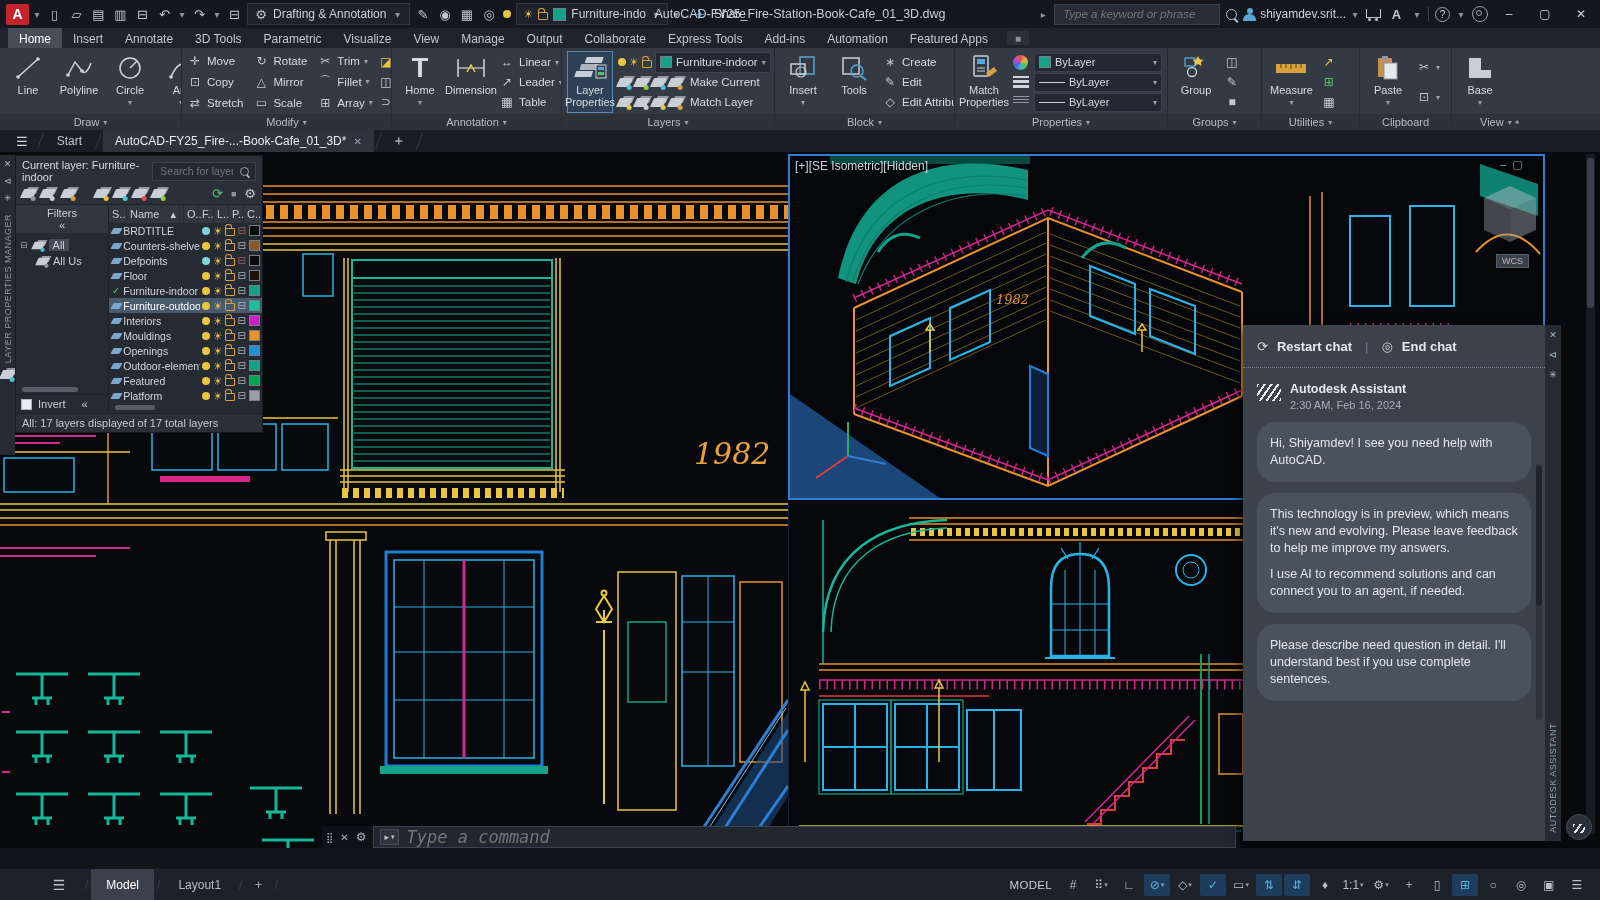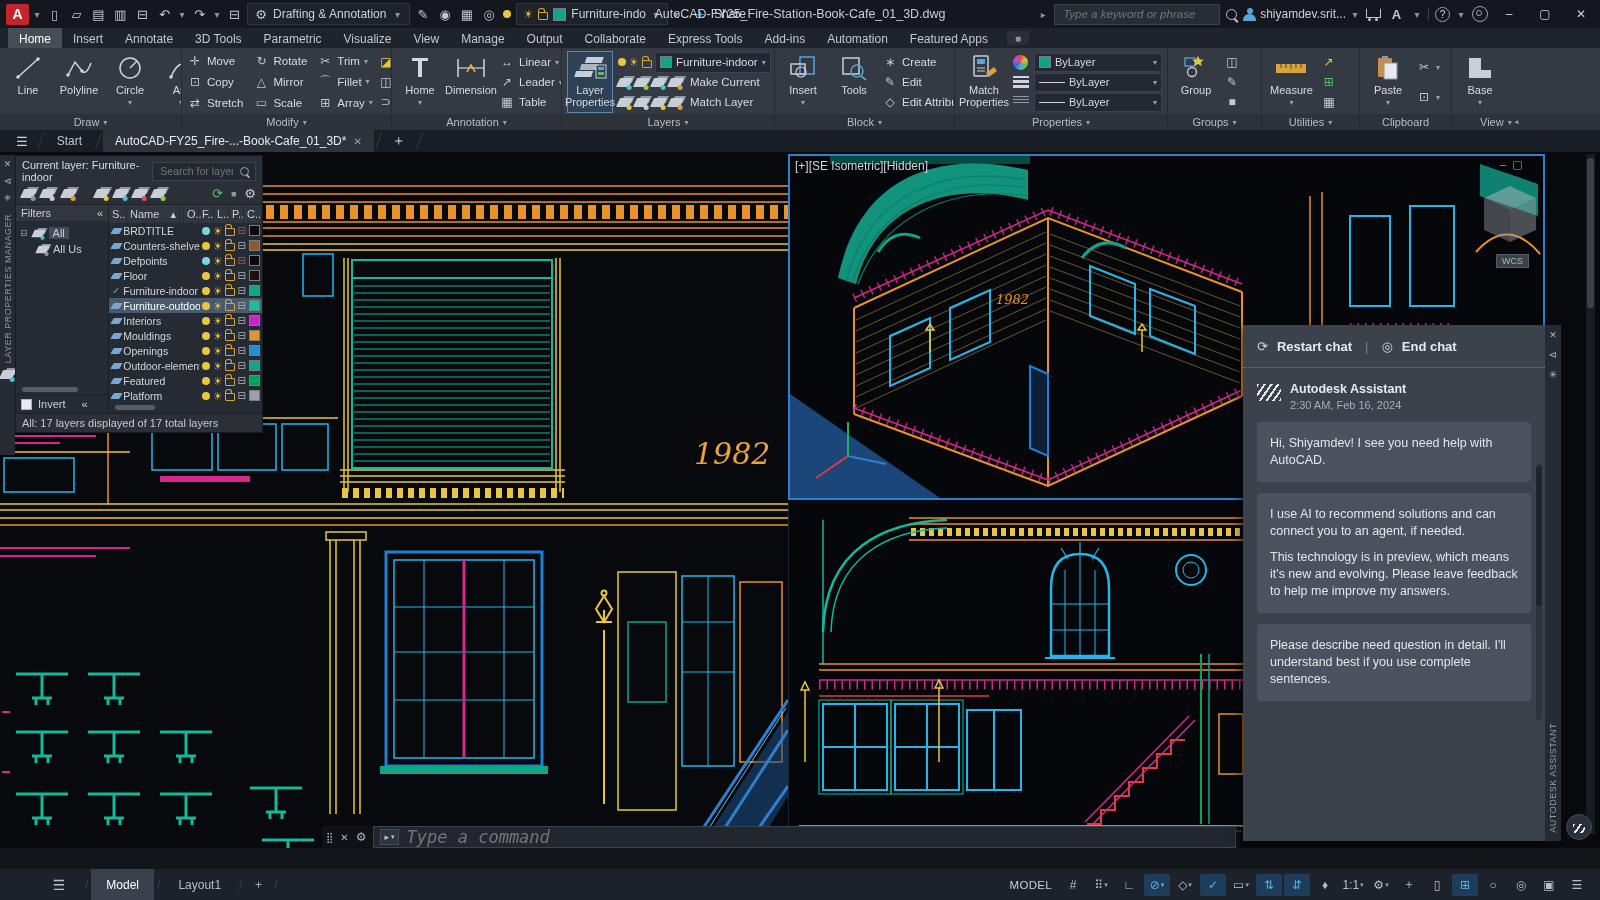--- a/index.html
+++ b/index.html
@@ -95,21 +95,21 @@
   .pal-strip{position:absolute;left:0;top:3px;width:15px;height:300px;background:#262b33;z-index:8;display:flex;flex-direction:column;align-items:center;padding-top:4px;gap:7px;color:#aeb4bd;font-size:9px;box-sizing:border-box;}
   .pal-strip .vtext{margin-top:4px;writing-mode:vertical-rl;transform:rotate(180deg);letter-spacing:.5px;color:#8f97a2;font-size:9px;white-space:nowrap;}
   .palette{position:absolute;left:15px;top:3px;width:248px;height:278px;background:#2b3038;z-index:8;border:1px solid #171b21;box-sizing:border-box;display:flex;flex-direction:column;font-size:11px;}
   .pal-r1{display:flex;align-items:center;justify-content:space-between;padding:3px 6px 1px;color:#d7dbe1;}
   .pal-search{display:flex;align-items:center;gap:4px;background:#232831;border:1px solid #3a4150;height:17px;padding:0 5px;width:104px;color:#9aa2af;}
   .pal-search input{flex:1;background:transparent;border:0;outline:0;color:#9aa2af;font-size:10.5px;font-family:inherit;width:100%;}
   .pal-tools{display:flex;align-items:center;gap:8px;padding:2px 6px 3px;color:#c3cad3;}
   .pal-tools .grp{display:flex;gap:6px;align-items:center;}
   .pal-main{flex:1;display:flex;overflow:hidden;border-top:1px solid #1d2127;}
   .pal-filters{width:92px;border-right:1px solid #1d2127;display:flex;flex-direction:column;background:#262b33;}
-  .pf-head{display:flex;align-items:center;justify-content:space-between;padding:2px 5px;background:#31373f;color:#c9cfd7;}
+  .pf-head{display:flex;align-items:center;justify-content:space-between;padding:2px 5px;background:#31373f;color:#c9cfd7;flex-direction:column;}
   .pf-tree{flex:1;padding:4px 4px;color:#c9cfd7;}
   .tree-row{display:flex;align-items:center;gap:4px;height:16px;}
   .tree-sel{background:#454c58;padding:0 4px;}
   .pf-foot{display:flex;align-items:center;gap:6px;padding:3px 5px;color:#c9cfd7;border-top:1px solid #1d2127;}
   .chk{width:9px;height:9px;border:1px solid #aeb4bd;background:#e8ebef;display:inline-block;}
   .pal-list{flex:1;display:flex;flex-direction:column;background:#262b33;overflow:hidden;}
   .pl-head{display:flex;align-items:center;background:#31373f;color:#c9cfd7;height:18px;}
   .pl-head span{border-right:1px solid #262b33;padding:0 3px;display:flex;align-items:center;height:100%;box-sizing:border-box;}
   .lrow{display:flex;align-items:center;height:15px;color:#d1d6dd;font-size:10.5px;flex:0 0 15px;}
   .lrow.sel{background:#4a5a6d;color:#fff;}
@@ -124,21 +124,21 @@
 
   
   .chat{position:absolute;left:1243px;top:173px;width:302px;height:516px;background:#3b424c;z-index:9;display:flex;flex-direction:column;box-shadow:-3px 3px 10px rgba(0,0,0,.55);}
   .chat-h{height:42px;display:flex;align-items:center;gap:9px;padding:0 14px;color:#e6e9ed;font-weight:bold;font-size:13px;border-bottom:1px dotted #78808c;flex:0 0 42px;}
   .chat-h .cic{font-weight:normal;font-size:13px;color:#cfd5dd;}
   .chat-body{flex:1;overflow:hidden;padding:8px 14px 0;position:relative;}
   .asst-row{display:flex;align-items:flex-start;gap:9px;margin:6px 0 4px;}
   .asst-logo{width:24px;height:17px;background:repeating-linear-gradient(125deg,#e6e9ed 0 2px,transparent 2px 5.5px);margin-top:2px;}
   .asst-name{color:#e6e9ed;font-weight:bold;font-size:12.5px;}
   .asst-time{color:#a6aeb9;font-size:11px;margin-top:3px;}
-  .bubble{background:#4a525e;border-radius:4px;padding:4px 13px;margin:11px 0;color:#e3e7ec;font-size:12.5px;line-height:17px;}
+  .bubble{background:#4a525e;border-radius:18px;padding:4px 13px;margin:11px 0;color:#e3e7ec;font-size:12.5px;line-height:17px;}
   .bubble p{margin:9px 0;}
   .cscroll{position:absolute;right:3px;top:96px;width:6px;height:256px;background:#2e343d;border-radius:3px;}
   .cscroll .cthumb{position:absolute;left:0;top:2px;width:6px;height:140px;background:#1f242b;border-radius:3px;}
   .chat-in{flex:0 0 42px;border-top:1px solid #4a525e;display:flex;align-items:center;padding:0 12px;gap:8px;}
   .chat-in input{flex:1;background:transparent;border:0;outline:0;color:#9aa3af;font-size:12.5px;font-family:inherit;}
   .chat-insep{width:1px;height:20px;background:#4a525e;}
   .chatstrip{position:absolute;left:1545px;top:173px;width:16px;height:516px;background:#262b33;z-index:9;display:flex;flex-direction:column;align-items:center;padding-top:5px;gap:9px;color:#aeb4bd;font-size:10px;box-sizing:border-box;}
   .chatstrip .vtext{margin-top:auto;margin-bottom:8px;writing-mode:vertical-rl;transform:rotate(180deg);color:#969ea9;font-size:9px;letter-spacing:.5px;white-space:nowrap;}
 
   
@@ -1236,22 +1236,22 @@
           <div>
             <div class="asst-name">Autodesk Assistant</div>
             <div class="asst-time">2:30 AM, Feb 16, 2024</div>
           </div>
         </div>
         <div id="bubbles">
             <div class="bubble">
               <p>Hi, Shiyamdev! I see you need help with AutoCAD.</p>
             </div>
             <div class="bubble">
+              <p>This technology is in preview, which means it's new and evolving. Please leave feedback to help me improve my answers.</p>
               <p>I use AI to recommend solutions and can connect you to an agent, if needed.</p>
-              <p>This technology is in preview, which means it's new and evolving. Please leave feedback to help me improve my answers.</p>
             </div>
             <div class="bubble">
               <p>Please describe need question in detail. I'll understand best if you use complete sentences.</p>
             </div>
           </div>
         <div class="cscroll">
             <div class="cthumb"></div>
           </div>
       </div>
     </div>

